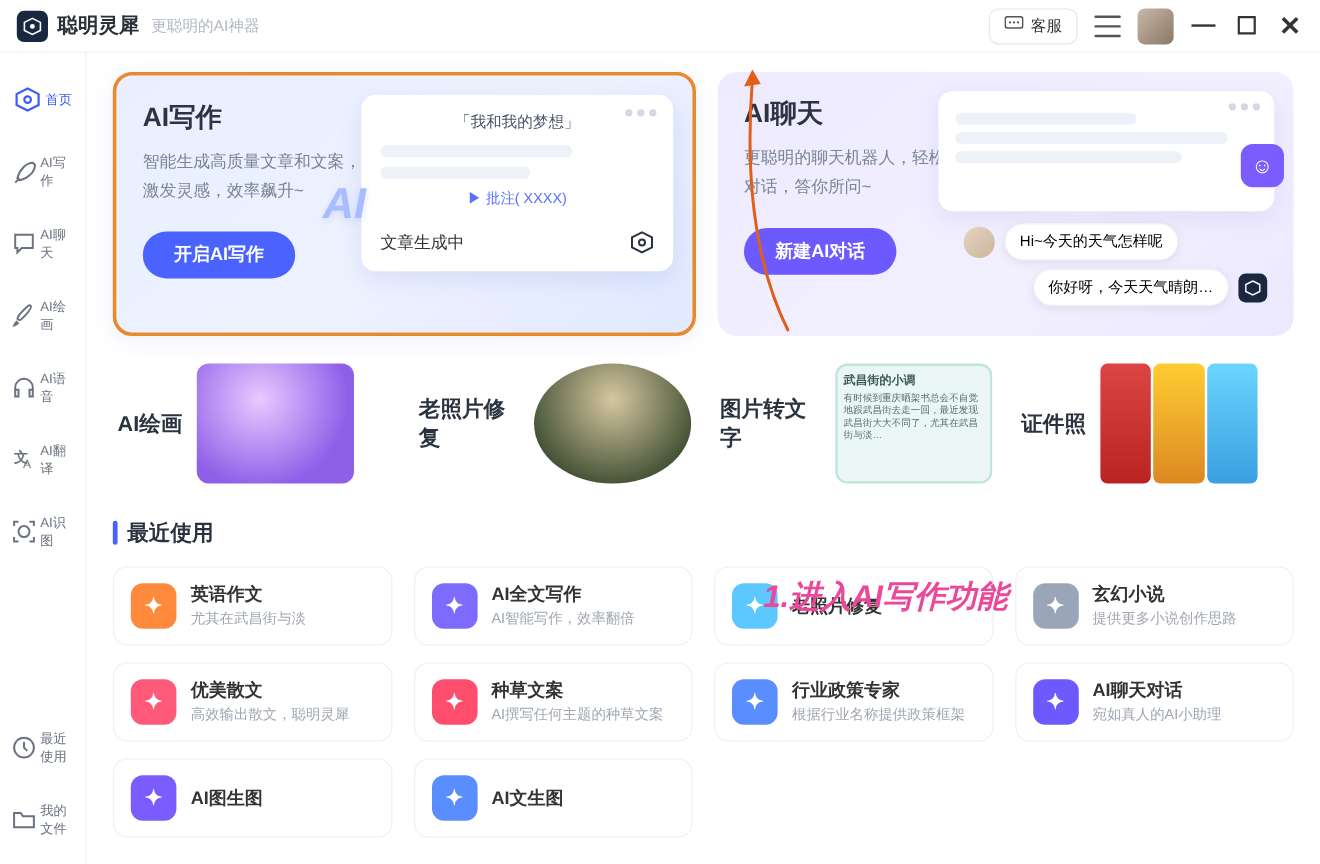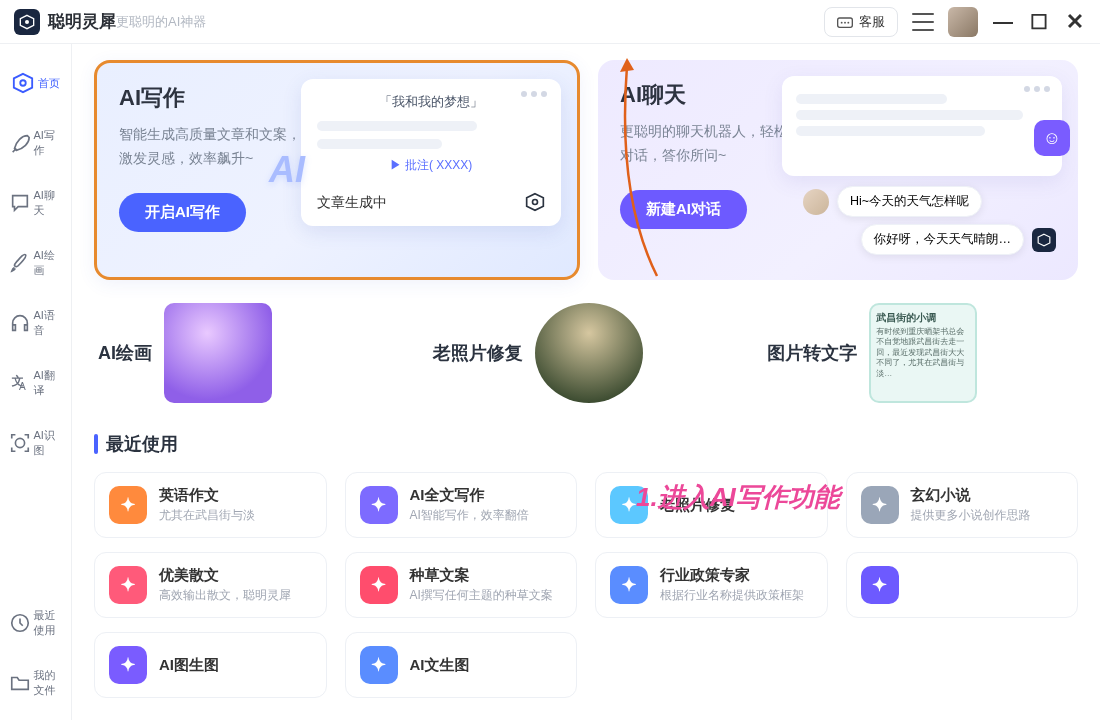--- a/index.html
+++ b/index.html
@@ -1,22 +1,22 @@
 <!DOCTYPE html>
 <html><head>
 <meta charset="utf-8">
 <style>
 *{margin:0;padding:0;box-sizing:border-box;font-family:"Microsoft YaHei","PingFang SC",sans-serif}
 body{background:#fff;width:1100px;height:720px;overflow:hidden;position:relative}
 .titlebar{height:44px;display:flex;align-items:center;padding:0 14px;border-bottom:1px solid #eef0f3}
 .logo{width:26px;height:26px;border-radius:6px;background:#1a2740;display:flex;align-items:center;justify-content:center;color:#fff}
 .app-name{font-weight:700;font-size:17px;margin-left:8px;color:#2b2f36}
-.app-sub{font-size:13px;color:#b2b8c2;}
+.app-sub{font-size:13px;color:#b2b8c2;margin-left:10px}
 .tb-right{margin-left:auto;display:flex;align-items:center;gap:14px}
-.pill{display:flex;align-items:flex-end;gap:6px;border:1px solid #e2e5ea;border-radius:8px;padding:5px 12px;font-size:13px;color:#333;cursor:pointer}
+.pill{display:flex;align-items:flex-start;gap:6px;border:1px solid #e2e5ea;border-radius:8px;padding:5px 12px;font-size:13px;color:#333;cursor:pointer}
 .ham{width:22px;height:18px;display:flex;flex-direction:column;justify-content:space-between;cursor:pointer}
 .ham span{height:2px;background:#555;border-radius:2px}
 .avatar-img{width:30px;height:30px;border-radius:6px;background:linear-gradient(135deg,#c9b8a8,#8a7865);cursor:pointer}
 .winbtn{font-size:20px;color:#333;cursor:pointer;font-weight:700;width:22px;text-align:center}
 .shell{display:flex;height:676px}
 .sidebar{width:72px;border-right:1px solid #eef0f3;display:flex;flex-direction:column;align-items:center;padding-top:12px;gap:6px}
 .sb-item{width:54px;height:54px;display:flex;flex-direction:row;align-items:center;justify-content:center;gap:3px;border-radius:10px;cursor:pointer;font-size:11px;color:#6b7280}
 .sb-item.active{color:#3b5cff}
 .sb-item .ic{width:24px;height:24px;display:flex;align-items:center;justify-content:center}
 .sb-sep{flex:1}
@@ -45,21 +45,21 @@
 .cp-b1{top:110px;right:80px}
 .cp-b1 .bub{background:#fff;border-radius:18px;padding:6px 12px;box-shadow:0 2px 8px rgba(0,0,0,.08);border:1px solid #eef1f7}
 .cp-b1 .av{width:26px;height:26px;border-radius:50%;background:linear-gradient(135deg,#e6d4c3,#cbb59a)}
 .cp-b2{top:148px;right:6px}
 .cp-b2 .bub{background:#fff;border-radius:18px;padding:6px 12px;box-shadow:0 2px 8px rgba(0,0,0,.08);border:1px solid #eef1f7}
 .cp-b2 .ic2{width:24px;height:24px;border-radius:6px;background:#1a2740;display:flex;align-items:center;justify-content:center;color:#fff;font-size:12px}
 .chat-float{position:absolute;right:-8px;top:44px;width:36px;height:36px;border-radius:10px;background:#7a5cff;display:flex;align-items:center;justify-content:center;color:#fff;font-size:18px}
 .tiles-row{display:flex;gap:20px;margin-top:20px}
 .tile{flex:1;background:#fff;border-radius:12px;display:flex;align-items:center;gap:12px;height:106px;overflow:hidden}
 .tile-title{font-size:18px;font-weight:700;color:#2b3340;margin-left:4px}
-.tile-thumb{width:108px;height:100px;border-radius:10px;flex-shrink:0}
+.tile-thumb{width:131px;height:100px;border-radius:10px;flex-shrink:0}
 .th-draw{background:radial-gradient(circle at 40% 30%,#e9c9ff,#8f5fe8 70%)}
 .th-photo{background:radial-gradient(circle at 50% 30%,#d6c7a0,#3a4a2f 80%);border-radius:50%}
 .th-ocr{background:#eaf7f4;border:2px solid #bfe6dd;padding:6px 5px;font-size:8px;color:#5b6f6a;line-height:1.3}
 .th-ocr .tt{color:#3a5a52;font-weight:700;font-size:10px;margin-bottom:3px}
 .th-id{display:flex;gap:2px}
 .th-id div{flex:1;border-radius:6px}
 .th-id .a{background:linear-gradient(#d44,#b22)}
 .th-id .b{background:linear-gradient(#fc3,#d82)}
 .th-id .c{background:linear-gradient(#6bd5ff,#3a9fe0)}
 .recent-head{display:flex;align-items:center;gap:8px;margin-top:26px}
@@ -269,20 +269,28 @@
         <div class="tile-title">老照片修复</div>
         <div class="tile-thumb th-photo"></div>
       </div>
       <div class="tile">
         <div class="tile-title">图片转文字</div>
         <div class="tile-thumb th-ocr">
           <div class="tt">武昌街的小调</div>
           <div>有时候到重庆晒架书总会不自觉地跟武昌街去走一回，最近发现武昌街大大不同了，尤其在武昌街与淡…</div>
         </div>
       </div>
+      <div class="tile">
+        <div class="tile-title">证件照</div>
+        <div class="tile-thumb th-id">
+            <div class="a"></div>
+            <div class="b"></div>
+            <div class="c"></div>
+          </div>
+      </div>
     </div>
 
     <div class="recent-head">
       <div class="recent-bar"></div>
       <div class="recent-title">最近使用</div>
     </div>
 
     <div class="recent-grid" id="recent-grid">
         <div class="rc">
           <div class="rc-ic" style="background: rgb(255, 138, 61);">✦</div>
@@ -327,20 +335,24 @@
         </div>
         <div class="rc">
           <div class="rc-ic" style="background: rgb(90, 141, 255);">✦</div>
           <div>
             <div class="rc-t">行业政策专家</div>
             <div class="rc-s">根据行业名称提供政策框架</div>
           </div>
         </div>
         <div class="rc">
           <div class="rc-ic" style="background: rgb(109, 90, 255);">✦</div>
+          <div>
+            <div class="rc-t">AI聊天对话</div>
+            <div class="rc-s">宛如真人的AI小助理</div>
+          </div>
         </div>
         <div class="rc">
           <div class="rc-ic" style="background: rgb(122, 92, 255);">✦</div>
           <div>
             <div class="rc-t">AI图生图</div>
           </div>
         </div>
         <div class="rc">
           <div class="rc-ic" style="background: rgb(90, 141, 255);">✦</div>
           <div>

